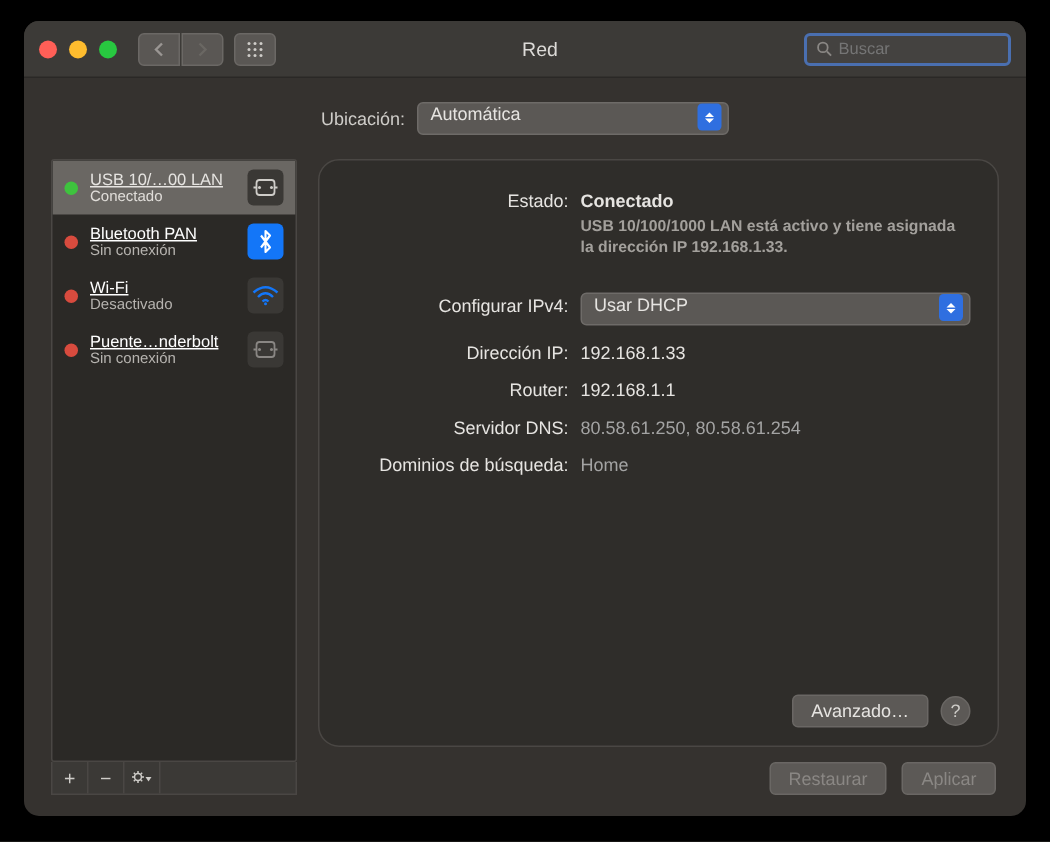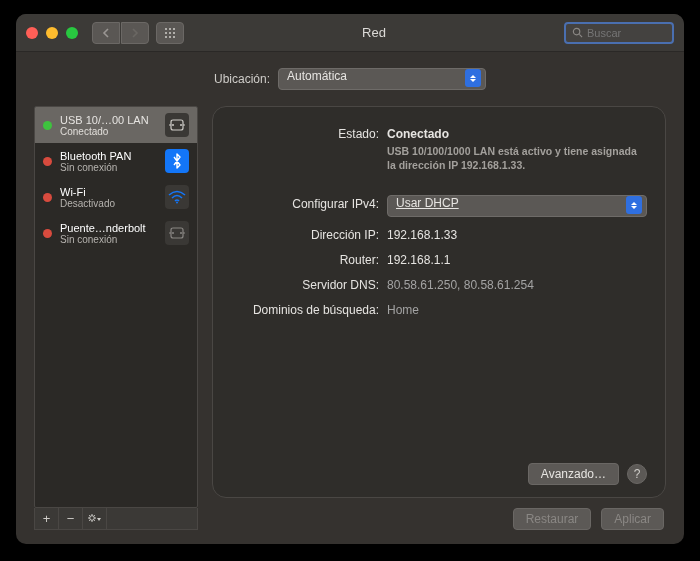--- a/index.html
+++ b/index.html
@@ -10,58 +10,58 @@
   .dot { width: 12px; height: 12px; border-radius: 50%; }
   .dot.close { background: #ff5f57; }
   .dot.min { background: #febc2e; }
   .dot.max { background: #28c840; }
   .navbtns { display: flex; margin-left: 14px; gap: 1px; }
   .navbtn { width: 28px; height: 22px; background: #5a5754; border: 1px solid #6b6865; display:flex; align-items:center; justify-content:center; color:#9a9693; }
   .navbtn:first-child { border-radius: 4px 0 0 4px; }
   .navbtn:nth-child(2) { border-radius: 0 4px 4px 0; }
   .gridbtn { margin-left: 6px; border-radius: 4px; }
   .title { flex: 1; text-align: center; color: #dcdad7; font-size: 13px; font-weight: 500; }
-  .search { display:flex; align-items:center; width: 110px; height: 22px; background: #444240; border: 2px solid #4a6fb0; border-radius: 4px; padding: 0 6px; }
+  .search { display:flex; align-items:center; width: 138px; height: 22px; background: #444240; border: 2px solid #4a6fb0; border-radius: 4px; padding: 0 6px; }
   .search .sicon { color: #8a8784; font-size: 12px; margin-right: 4px; }
   .search input { flex:1; background: transparent; border: none; outline: none; color: #cfcdc9; font-size: 11px; }
   .topstrip { height: 54px; display:flex; align-items:center; justify-content:center; gap: 8px; }
   .label { color: #cfcdc9; font-size: 12px; }
   .select { display:flex; align-items:flex-start; justify-content:space-between; background: #5b5855; border: 1px solid #6e6b68; border-radius: 4px; height: 22px; padding: 0 4px 0 8px; color: #e6e4e1; font-size: 12px; min-width: 208px; }
   .select .chev { width: 16px; height: 18px; background: #2f6fe0; border-radius: 3px; display:flex; flex-direction:column; align-items:center; justify-content:center; gap:1px; }
   .select .chev::before, .select .chev::after { content:""; width:0; height:0; border-left:3px solid transparent; border-right:3px solid transparent; }
   .select .chev::before { border-bottom:3px solid #fff; }
   .select .chev::after { border-top:3px solid #fff; }
   .content { flex:1; display:flex; padding: 0 18px 14px 18px; gap: 14px; }
   .sidebar { width: 164px; display:flex; flex-direction:column; }
   .netlist { flex:1; background: #2b2926; border: 1px solid #4a4744; border-radius: 2px; overflow:hidden; }
   .net-item { display:flex; align-items:center; padding: 6px 8px; gap: 8px; }
   .net-item.selected { background: #6a6763; }
   .statusdot { width: 9px; height: 9px; border-radius: 50%; flex-shrink:0; }
   .statusdot.green { background: #3ec33e; }
   .statusdot.red { background: #d84b3e; }
   .net-text { flex:1; overflow:hidden; }
-  .net-name { color: #e6e4e1; font-size: 11px; white-space: nowrap; overflow:hidden; text-overflow:ellipsis; }
+  .net-name { color: #e6e4e1; font-size: 11px; white-space: nowrap; overflow:hidden; text-overflow:ellipsis;text-decoration:underline; }
   .net-item:not(.selected) .net-name { color: #fff; }
   .net-sub { color: #b6b3af; font-size: 10px; }
   .net-item.selected .net-sub { color: #e0ddd9; }
   .net-icon { width: 24px; height: 24px; border-radius: 4px; display:flex; align-items:center; justify-content:center; flex-shrink:0; }
   .icon-eth { background: #3a3835; }
   .icon-bt { background: #1376f8; }
   .icon-wifi { background: #3a3835; color:#1376f8; }
   .listfooter { height: 22px; display:flex; background: #3b3936; border: 1px solid #4a4744; border-top:none; }
   .footbtn { width: 24px; display:flex; align-items:center; justify-content:center; border-right: 1px solid #4a4744; color: #cfcdc9; font-size: 13px; }
   .main { flex:1; display:flex; flex-direction:column; }
   .details { flex:1; background: #2f2d2a; border: 1px solid #4a4744; border-radius: 14px; padding: 18px 18px 12px 18px; display:flex; flex-direction:column; }
   .row { display:flex; margin-bottom: 9px; }
   .rlabel { width: 156px; text-align: right; color: #e6e4e1; font-size: 12px; padding-right: 8px; padding-top: 2px; }
   .rvalue { flex:1; color: #e6e4e1; font-size: 12px; padding-top: 2px; }
   .rvalue.bold { font-weight: 700; }
   .rvalue.dim { color: #a3a3a3; }
   .rsub { color: #a3a09c; font-size: 10.5px; line-height: 1.35; margin-top: 3px; max-width: 270px; }
-  .row.dropdown .rvalue { padding-top: 0; text-decoration: underline; }
+  .row.dropdown .rvalue { padding-top: 0; }
   .row.dropdown .select { width: 100%; min-width: 0; }
   .spacer { flex:1; }
   .advrow { display:flex; justify-content:flex-end; align-items:center; gap: 8px; }
   .btn { height: 22px; background: #5c5956; border: 1px solid #6a6764; border-radius: 4px; color: #e6e4e1; font-size: 12px; padding: 0 12px; display:flex; align-items:center; }
   .btn.dim { color: #8a8784; }
   .help { width: 20px; height: 20px; border-radius: 50%; background: #5c5956; border:1px solid #6a6764; color:#cfcdc9; font-size:12px; display:flex; align-items:center; justify-content:center; }
   .bottombar { display:flex; justify-content:flex-end; gap: 10px; padding: 10px 2px 0 0; }
   svg { display:block; }
 </style>
 </head>

